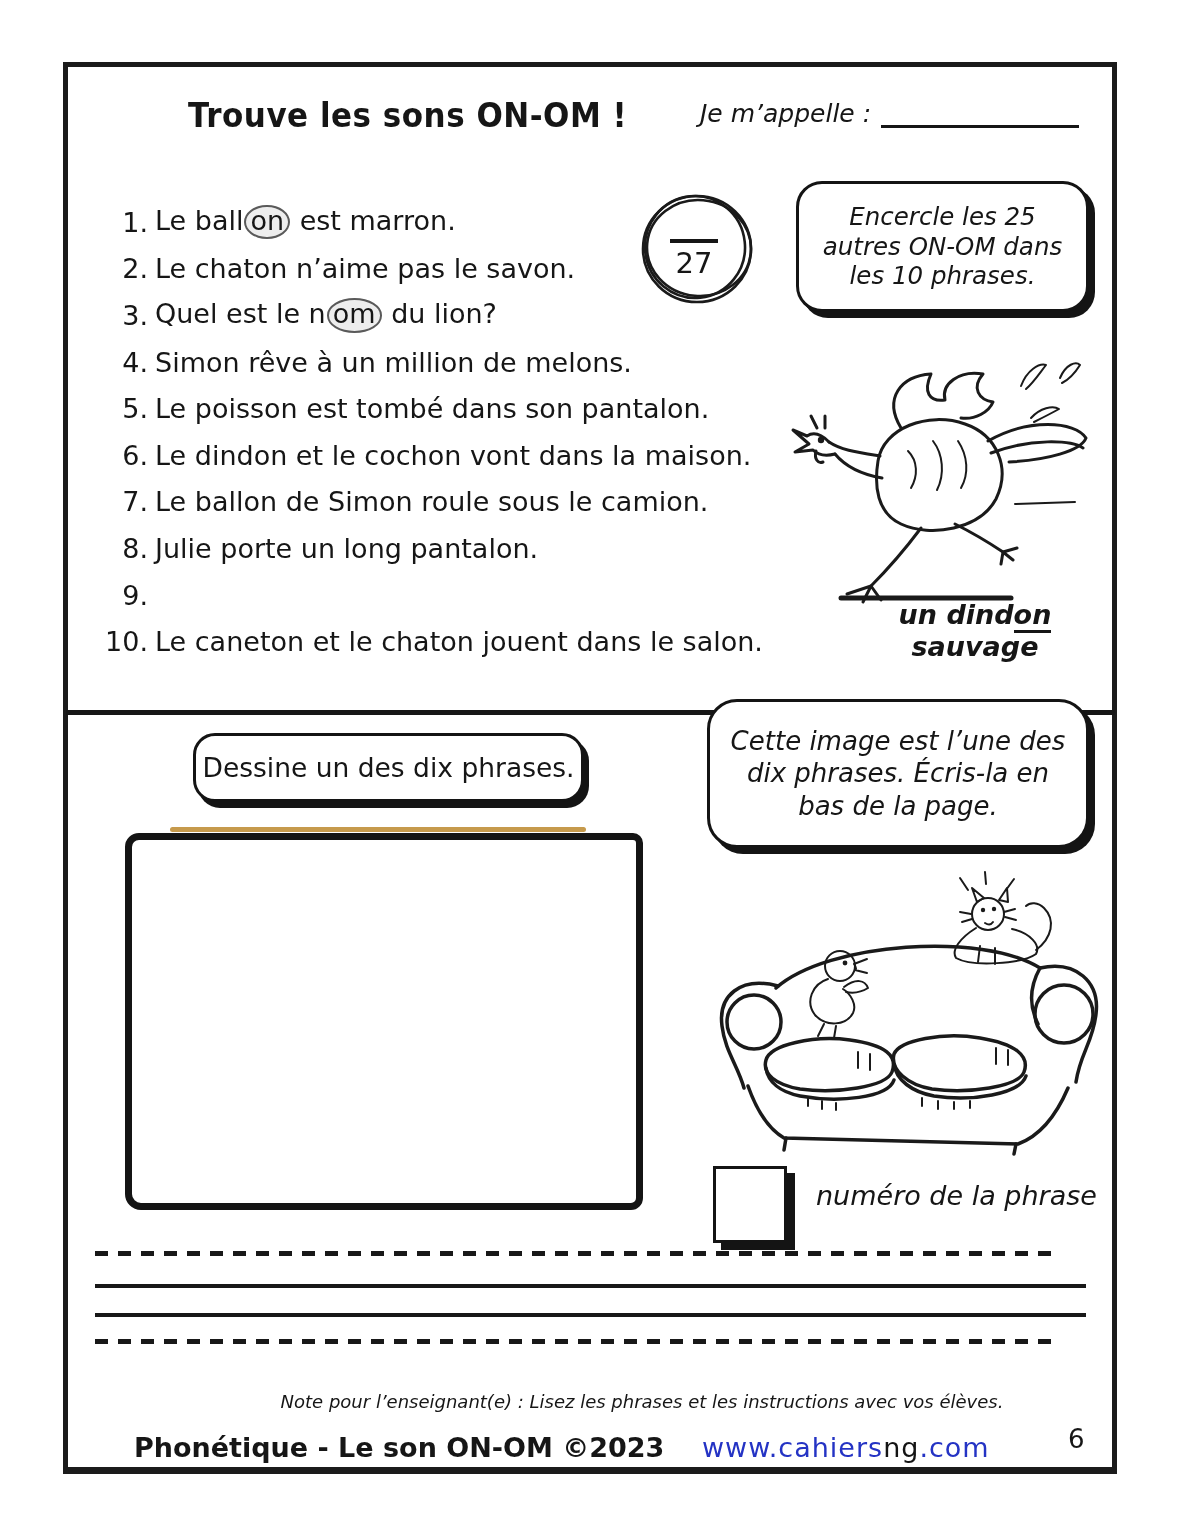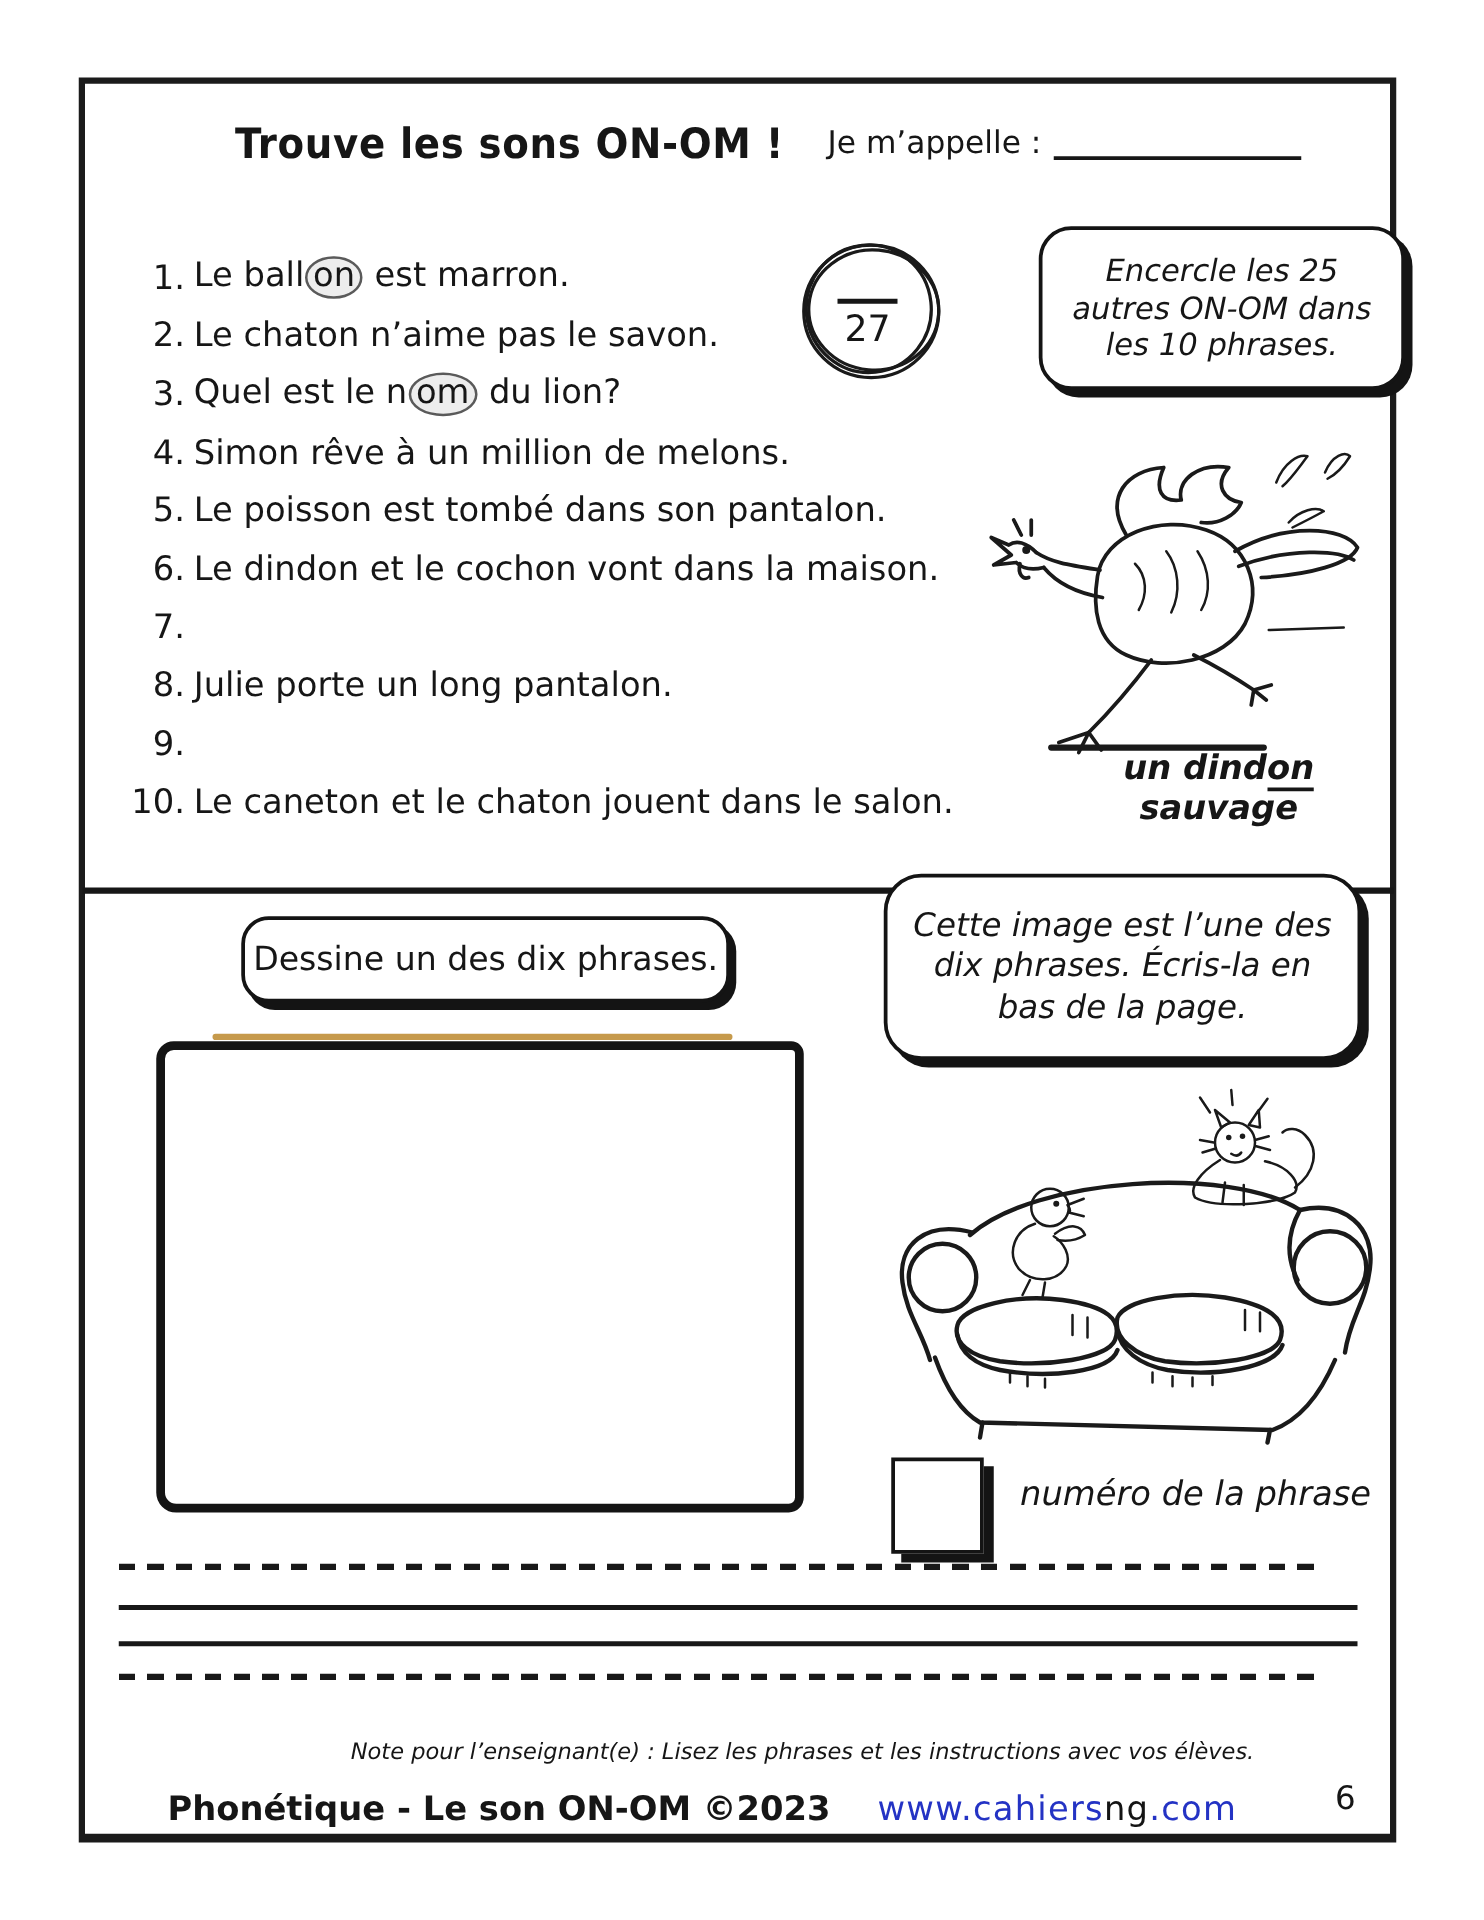--- a/index.html
+++ b/index.html
@@ -15,21 +15,21 @@
     border:5px solid #1b1b1b;border-bottom-width:7px;box-sizing:border-box;
     background:#ffffff;z-index:0;
   }
   .divider{left:66px;top:710px;width:1049px;height:5px;background:#161616;z-index:1;}
 
   
   .title{
     left:188px;top:96px;font-size:31px;font-weight:800;letter-spacing:.5px;
     transform:scaleY(1.08);transform-origin:top left;white-space:nowrap;z-index:2;
   }
-  .name-row{left:662px;top:99px;font-size:25px;white-space:nowrap;z-index:2;}
+  .name-row{left:700px;top:99px;font-size:25px;white-space:nowrap;z-index:2;font-style:italic;}
   .name-line{display:inline-block;width:198px;height:22px;border-bottom:3px solid #161616;margin-left:10px;vertical-align:bottom;}
 
   
   .sentence-list{left:96px;top:199px;width:700px;z-index:2;}
   .sentence-row{display:flex;align-items:center;height:46.6px;font-size:27px;white-space:nowrap;}
   .sentence-row .num{width:52px;text-align:right;padding-right:7px;flex:0 0 auto;}
   .circ{
     display:inline-block;border:2px solid #5a5a5a;border-radius:50%;
     padding:0px 4px 2px 4px;margin:0 1px;background:rgba(110,110,110,.12);line-height:1.05;
   }
@@ -40,21 +40,21 @@
   .score-inner{left:656px;top:239px;width:76px;text-align:center;z-index:3;}
   .frac-line{width:48px;height:3.5px;background:#161616;margin:0 auto 3px auto;}
   .score-num{font-size:29px;}
 
   
   .bubble{
     background:#ffffff;border:3.5px solid #141414;border-radius:26px;
     box-shadow:6px 6px 0 #141414;box-sizing:border-box;
     display:flex;align-items:center;justify-content:center;text-align:center;z-index:2;
   }
-  .bubble-circle{left:796px;top:181px;width:293px;height:131px;font-size:24.5px;font-style:italic;line-height:1.22;padding:6px 10px;margin-left:35px;}
+  .bubble-circle{left:796px;top:181px;width:293px;height:131px;font-size:24.5px;font-style:italic;line-height:1.22;padding:6px 10px;}
   .bubble-image{left:707px;top:699px;width:382px;height:149px;font-size:26px;font-style:italic;line-height:1.25;padding:6px 16px;border-radius:30px;}
   .box-draw{left:193px;top:733px;width:391px;height:69px;font-size:26.5px;border-radius:22px;box-shadow:5px 6px 0 #141414;}
 
   
   .turkey-svg{left:783px;top:356px;z-index:2;}
   .turkey-caption{left:853px;top:599px;width:244px;text-align:center;font-size:27px;font-style:italic;line-height:1.18;z-index:2;font-weight:bold;}
   .usound{border-bottom:3px solid #161616;padding-bottom:0px;}
   .couch-svg{left:688px;top:846px;z-index:2;}
 
   
@@ -120,20 +120,21 @@
   <div class="sentence-row">
       <span class="num">5.</span>
       <span><span>Le poisson est tombé dans son pantalon.</span><span></span></span>
     </div>
   <div class="sentence-row">
       <span class="num">6.</span>
       <span><span>Le dindon et le cochon vont dans la maison.</span><span></span></span>
     </div>
   <div class="sentence-row">
       <span class="num">7.</span>
+      <span><span>Le ballon de Simon roule sous le camion.</span><span></span></span>
     </div>
   <div class="sentence-row">
       <span class="num">8.</span>
       <span><span>Julie porte un long pantalon.</span><span></span></span>
     </div>
   <div class="sentence-row">
       <span class="num">9.</span>
     </div>
   <div class="sentence-row">
       <span class="num">10.</span>

